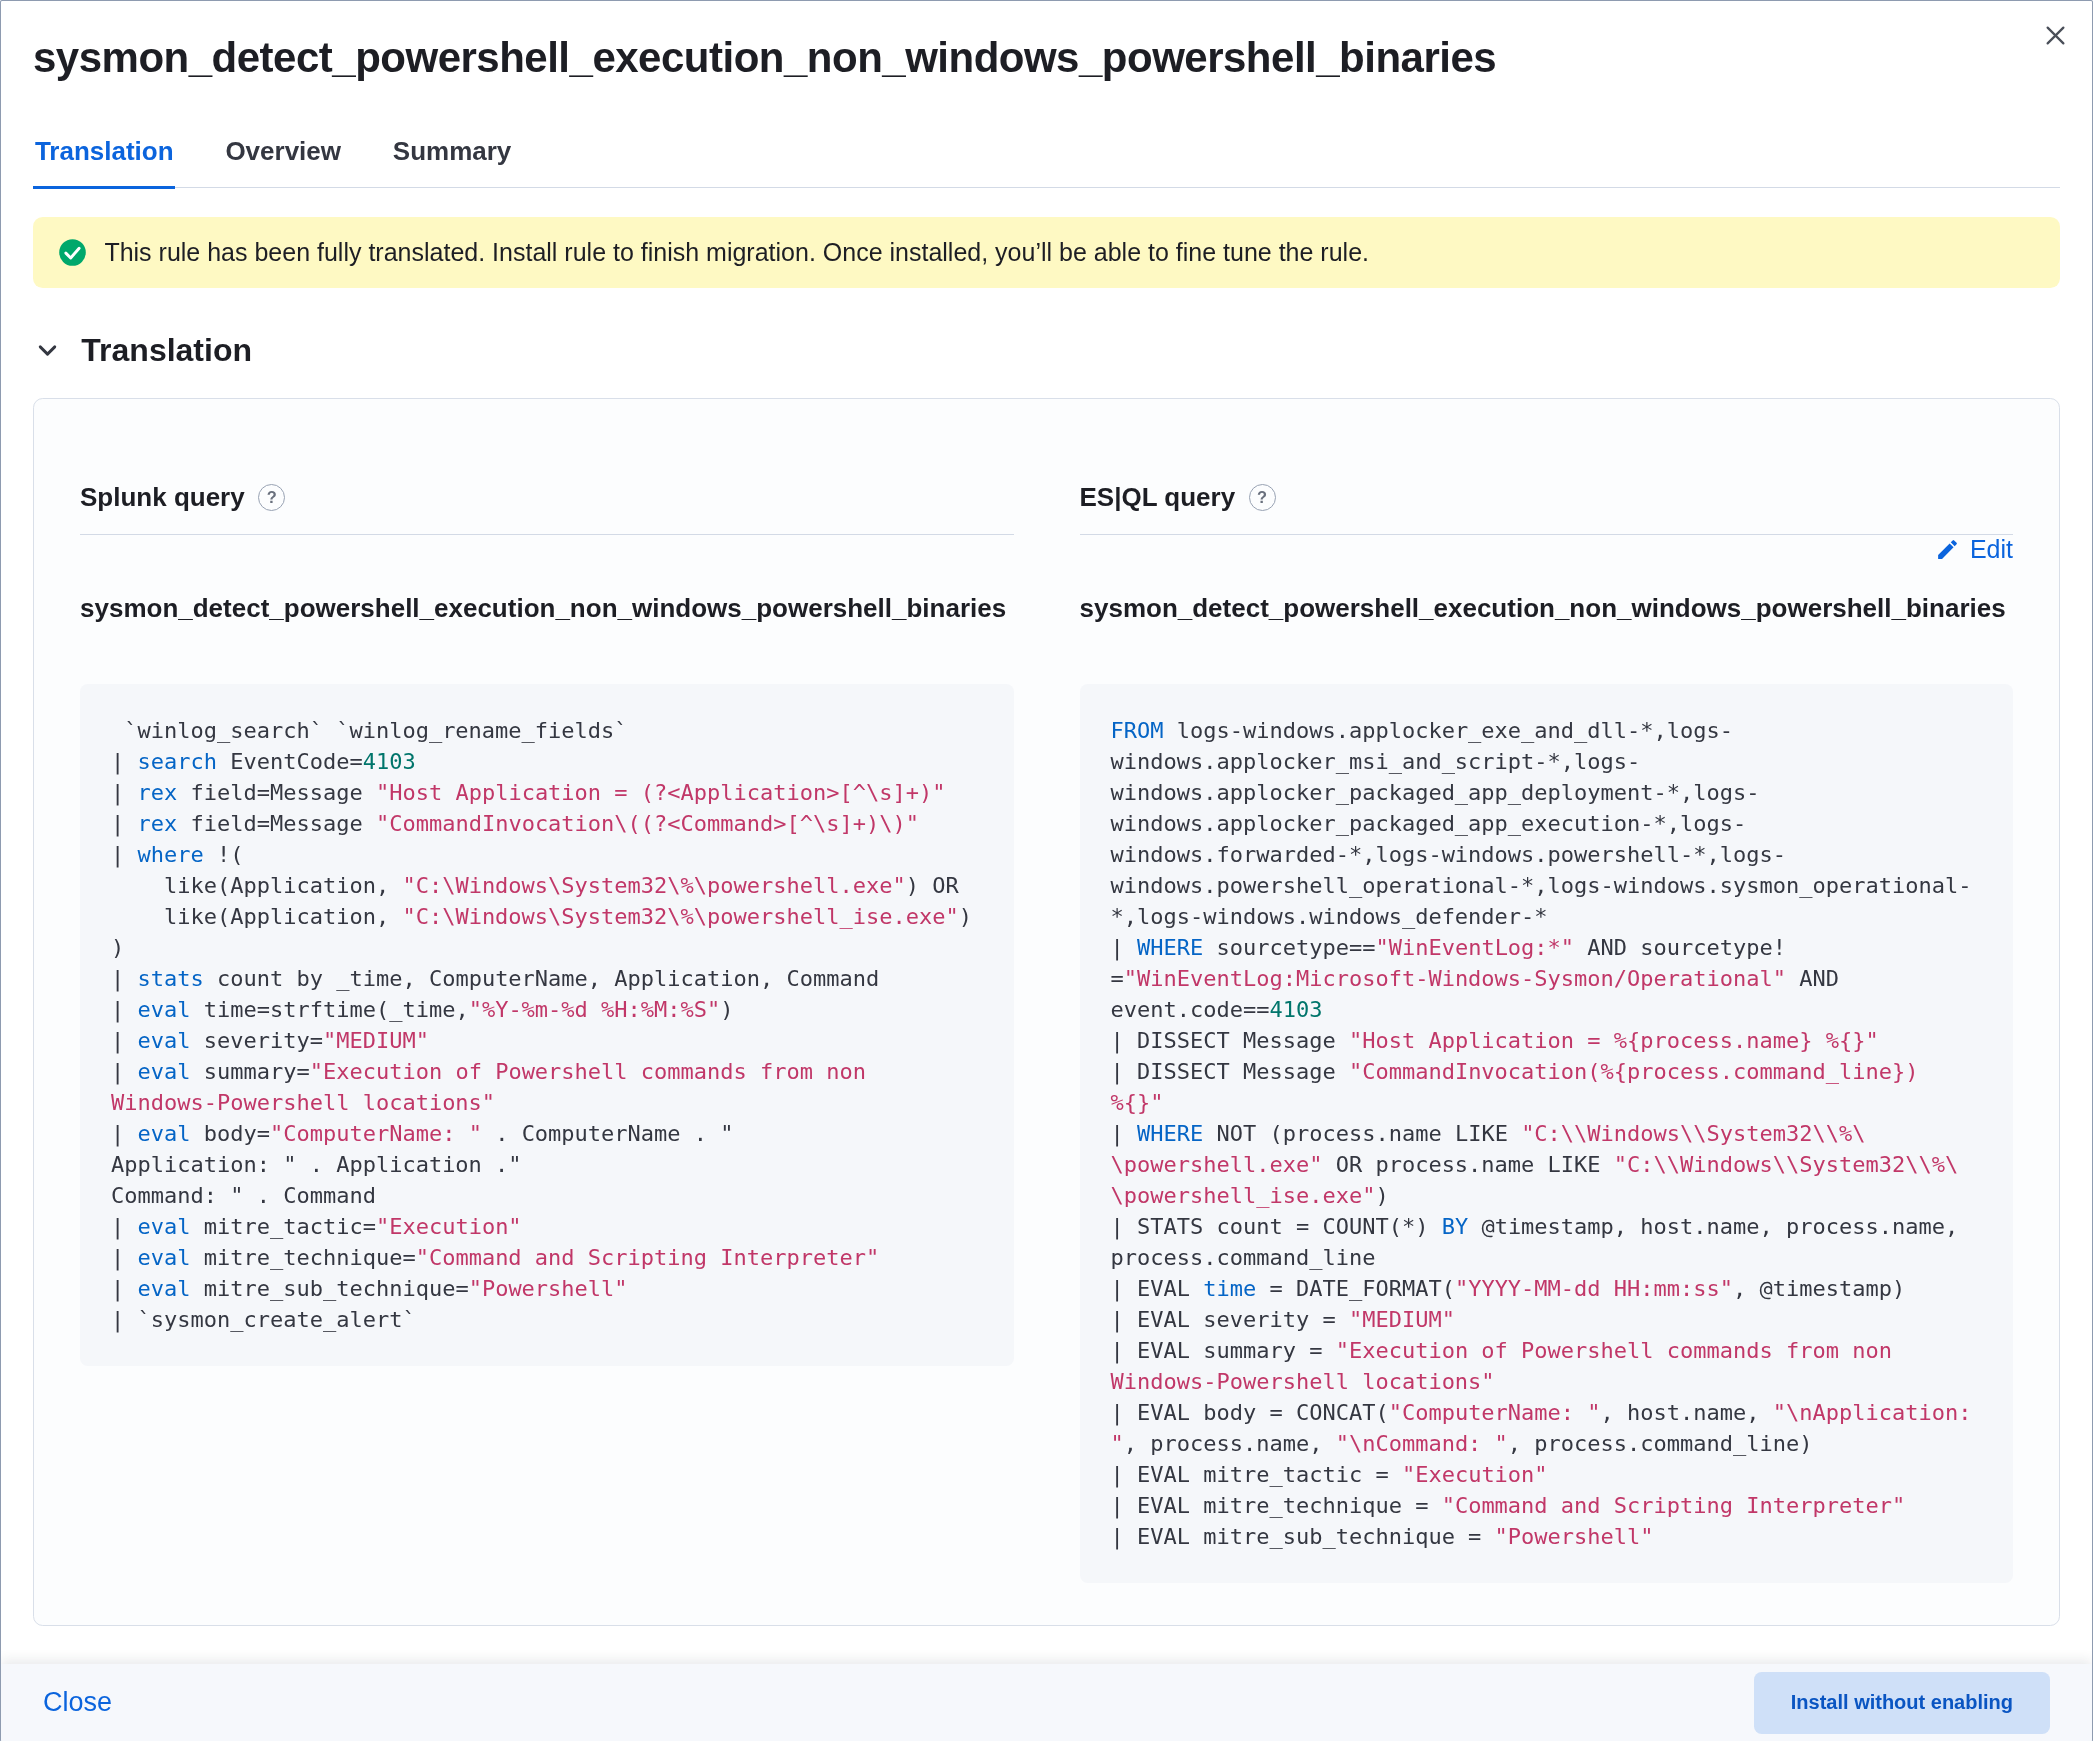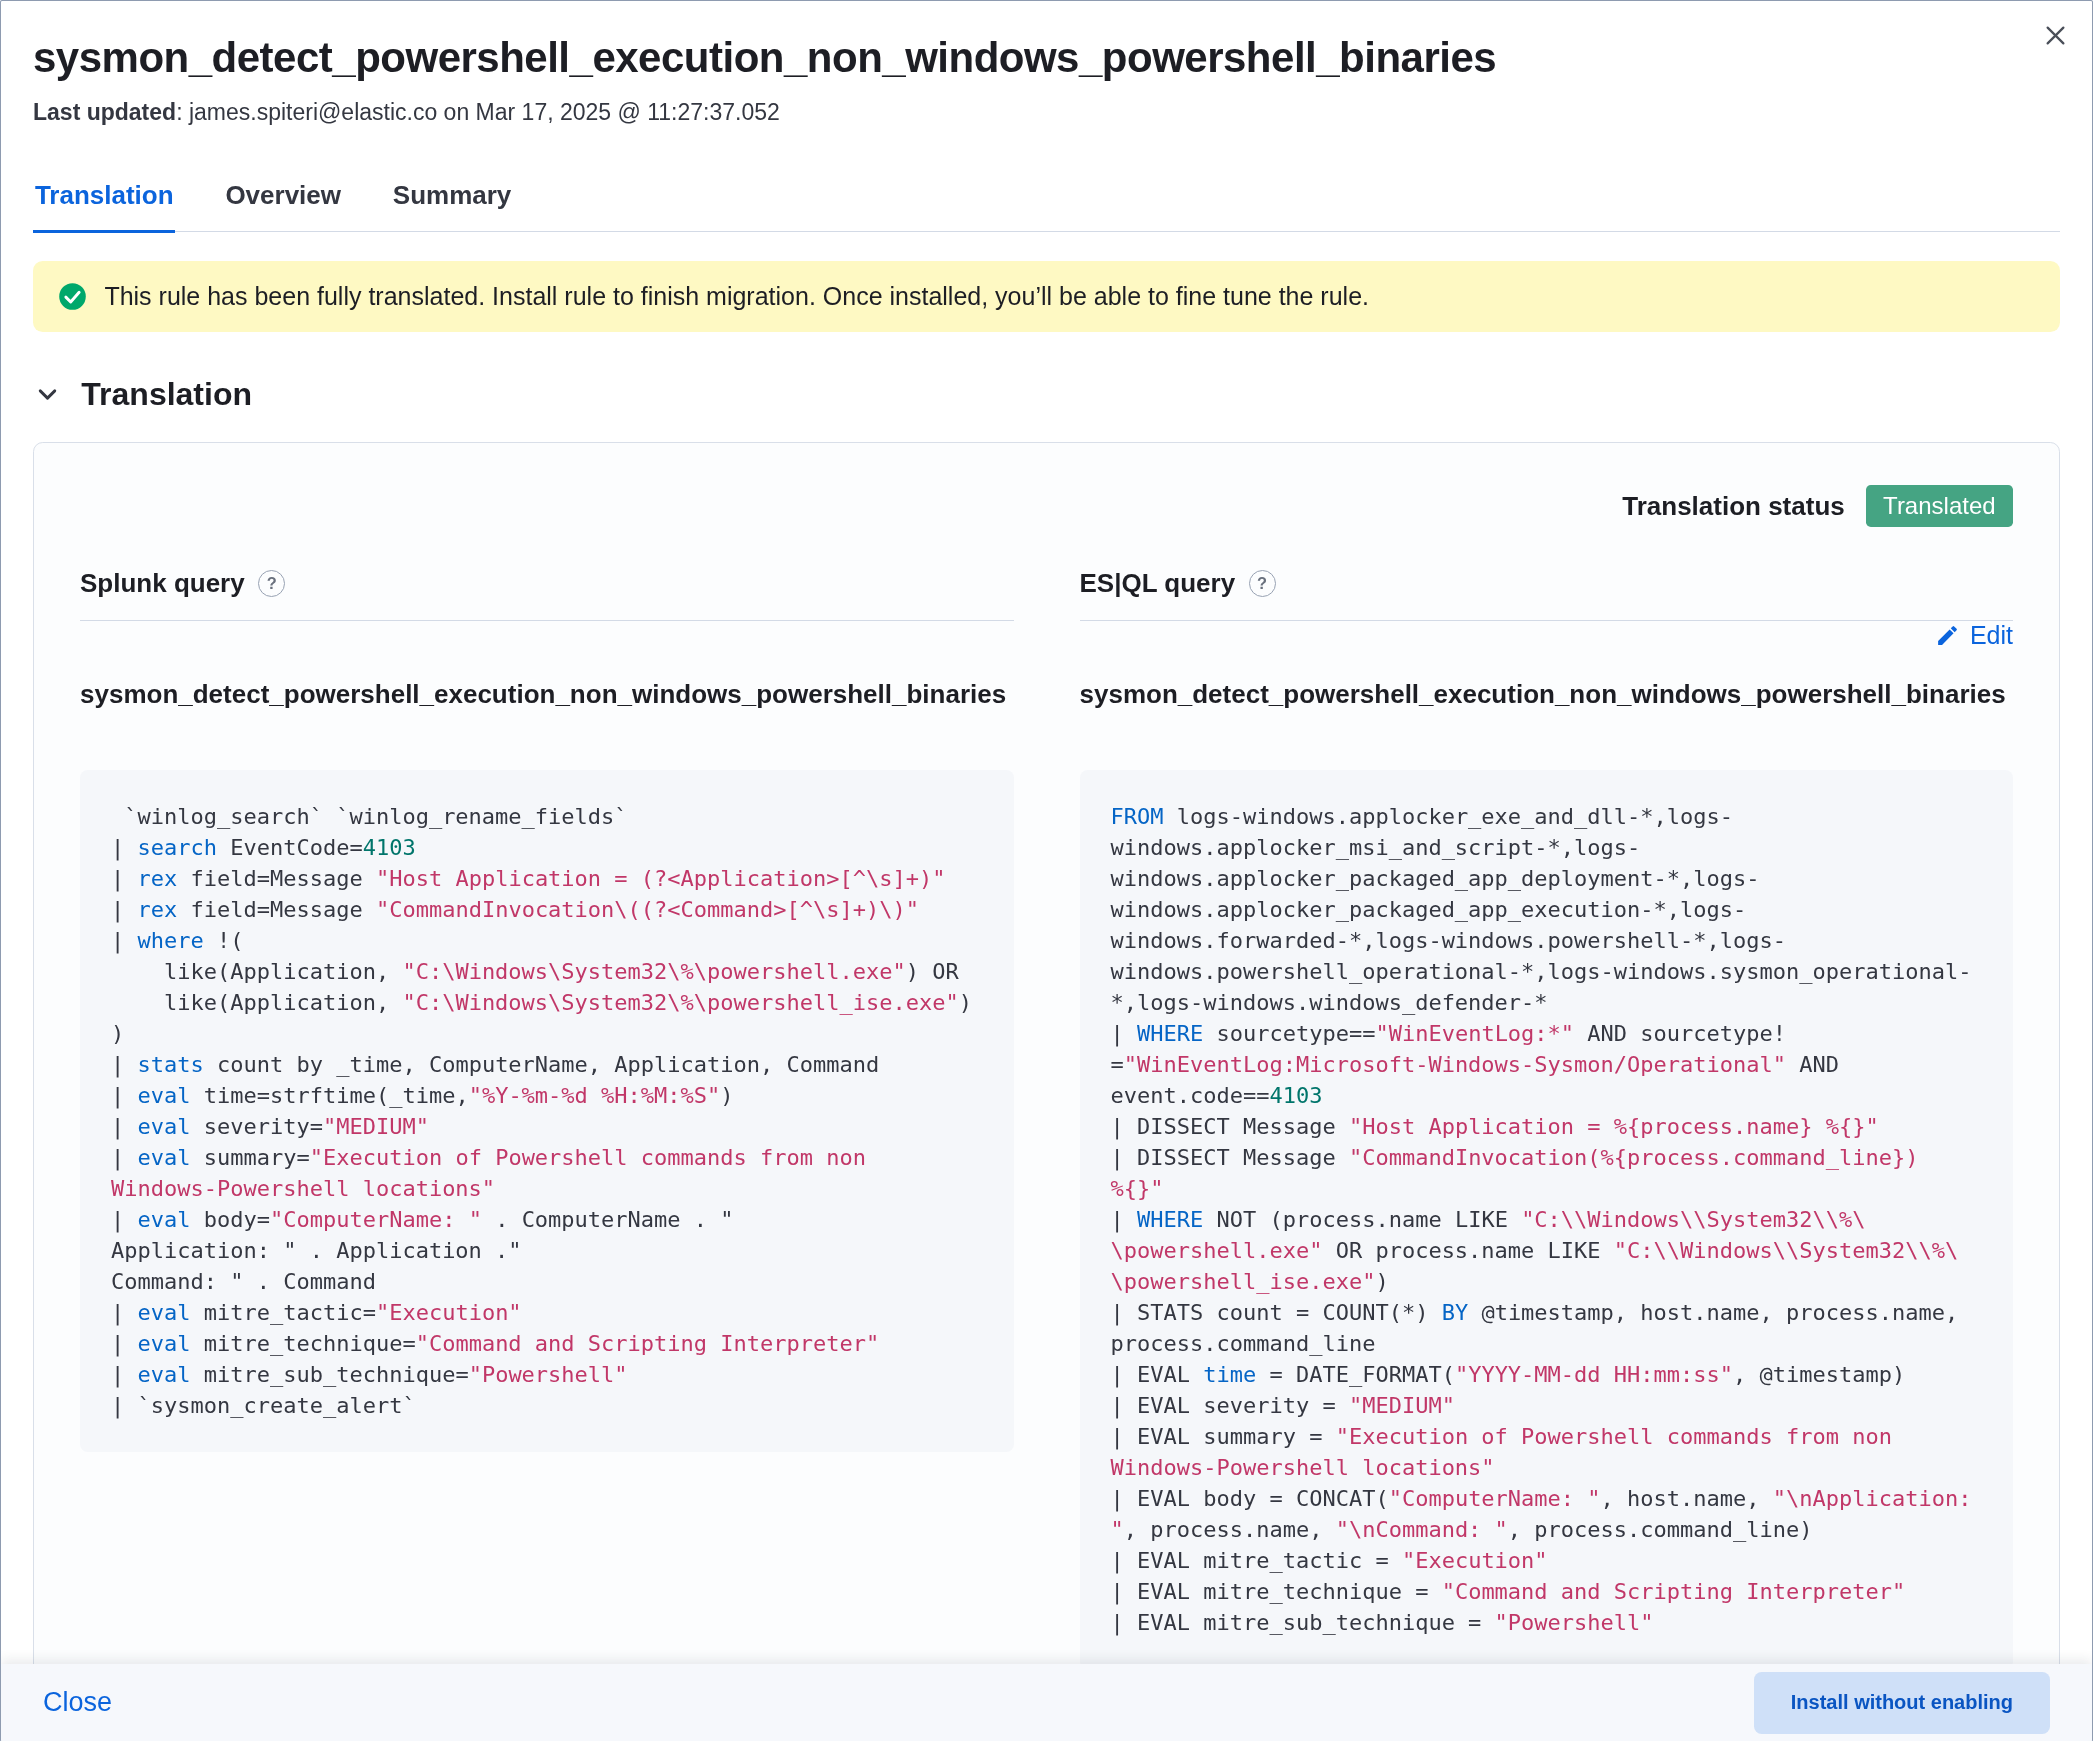--- a/index.html
+++ b/index.html
@@ -80,21 +80,20 @@
     <svg width="27" height="27" viewBox="0 0 24 24" fill="none" stroke="#4A4F59" stroke-width="2" stroke-linecap="round">
       <line x1="5" y1="5" x2="19" y2="19"></line>
       <line x1="19" y1="5" x2="5" y2="19"></line>
     </svg>
   </div>
 
   <div class="flyout-body">
 
     <h1 class="page-title">sysmon_detect_powershell_execution_non_windows_powershell_binaries</h1>
 
-    <div class="updated"><b>Last updated</b><span>: james.spiteri@elastic.co on Mar 17, 2025 @ 11:27:37.052</span></div>
 
     <div class="tabs">
       <div class="tab active">Translation</div>
       <div class="tab">Overview</div>
       <div class="tab">Summary</div>
     </div>
 
     <div class="callout">
       <svg width="29" height="29" viewBox="0 0 24 24">
         <circle cx="12" cy="12" r="11" fill="#00A86B"></circle>
@@ -107,24 +106,20 @@
       <span class="chev">
         <svg width="29" height="29" viewBox="0 0 24 24" fill="none" stroke="#343741" stroke-width="2.4" stroke-linecap="round" stroke-linejoin="round">
           <polyline points="6,9 12,15 18,9"></polyline>
         </svg>
       </span>
       <span>Translation</span>
     </div>
 
     <div class="panel">
 
-      <div class="status-row">
-        <span class="status-label">Translation status</span>
-        <span class="badge">Translated</span>
-      </div>
 
       <div class="columns">
 
         <div class="col">
           <div class="col-head">
             <span>Splunk query</span>
             <span class="help">?</span>
           </div>
           <hr class="rule-hr">
           <div class="edit-row"></div>

